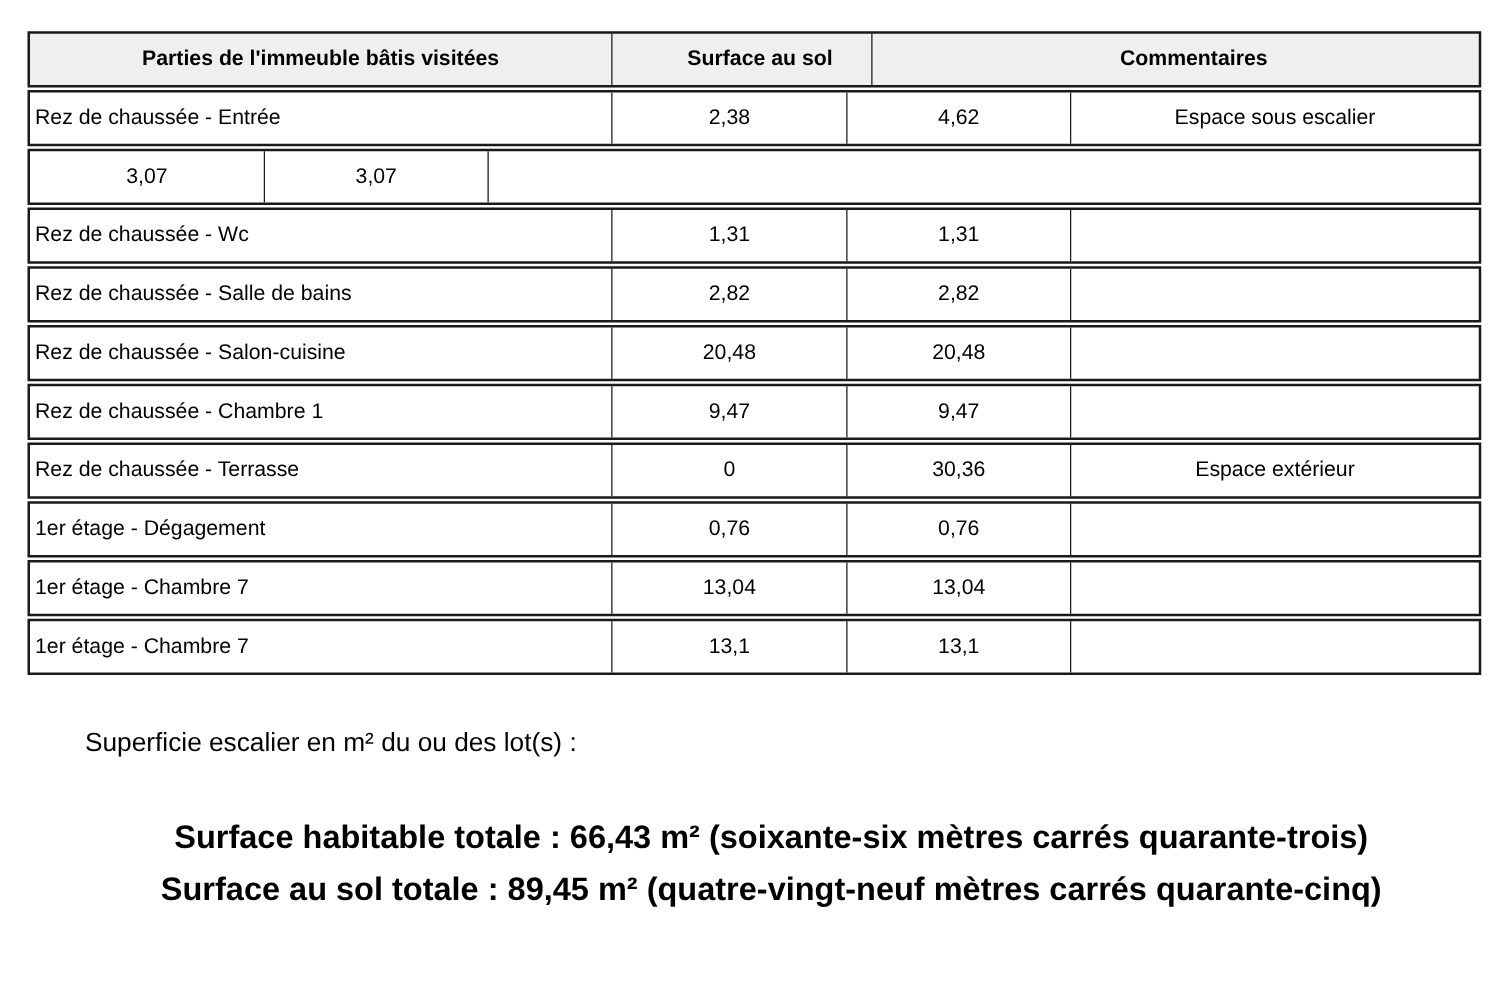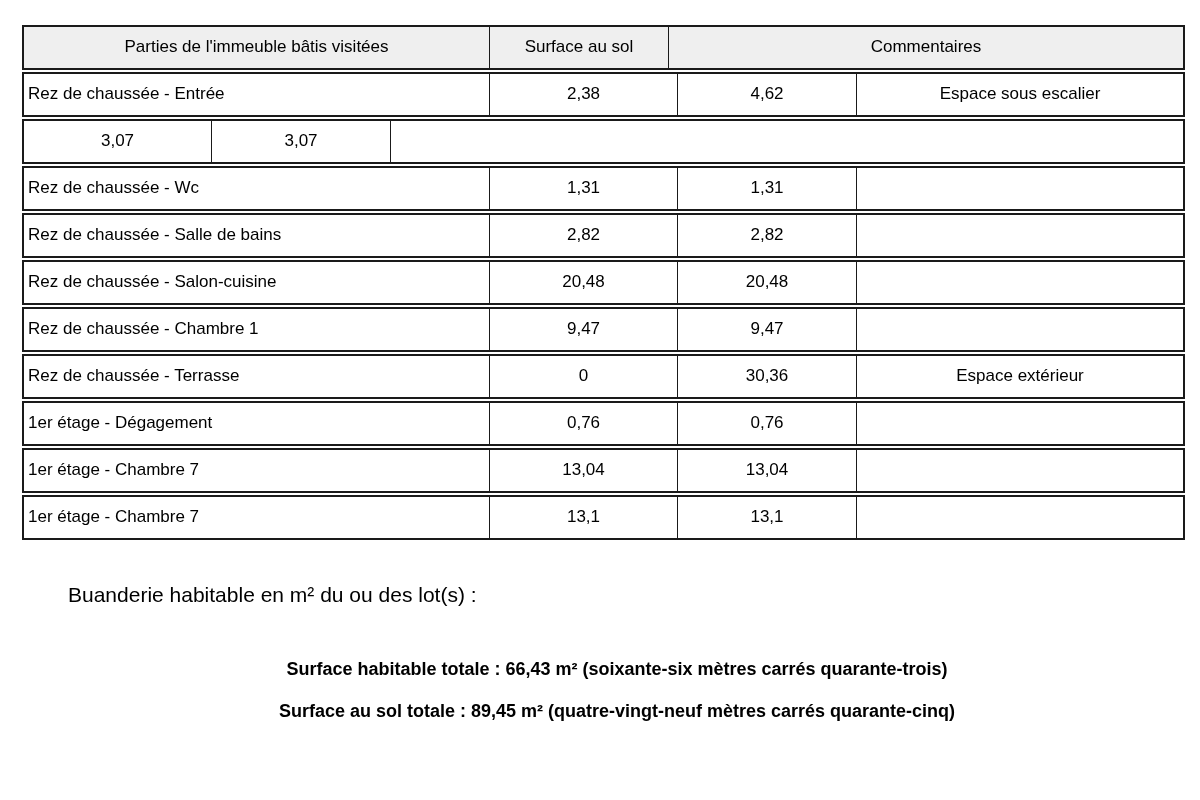--- a/index.html
+++ b/index.html
@@ -23,21 +23,22 @@
     display: flex;
     box-sizing: border-box;
     height: 45px;
     border: 2px solid #1a1a1a;
     margin-bottom: 2px;
     background: #ffffff;
     align-items: stretch;
   }
   .trow.header-row {
     background: #efefef;
-    font-weight: normal;
+    font-weight: bold;
+    gap: 29px;
   }
   .cell {
     box-sizing: border-box;
     display: flex;
     align-items: center;
     justify-content: center;
     font-size: 17px;
     line-height: 1.1;
     white-space: nowrap;
     overflow: hidden;
@@ -69,21 +70,21 @@
     left: 68px;
     top: 583px;
     font-size: 21px;
   }
   .totals-block {
     position: absolute;
     left: 34px;
     top: 648px;
     width: 1166px;
     text-align: center;
-    font-size: 18px;
+    font-size: 26px;
     font-weight: bold;
     line-height: 42px;
   }
 </style>
 </head>
 <body>
 
 <div class="surface-table">
 
   <div class="trow header-row">
@@ -156,18 +157,18 @@
 
   <div class="trow">
     <div class="cell c1">1er étage - Chambre 7</div>
     <div class="cell c2">13,1</div>
     <div class="cell c3">13,1</div>
     <div class="cell c4"></div>
   </div>
 
 </div>
 
-<div class="intro-line">Buanderie habitable en m² du ou des lot(s) :</div>
+<div class="intro-line">Superficie escalier en m² du ou des lot(s) :</div>
 
 <div class="totals-block">
   <div>Surface habitable totale : 66,43 m² (soixante-six mètres carrés quarante-trois)</div>
   <div>Surface au sol totale : 89,45 m² (quatre-vingt-neuf mètres carrés quarante-cinq)</div>
 </div>
 
 </body></html>

